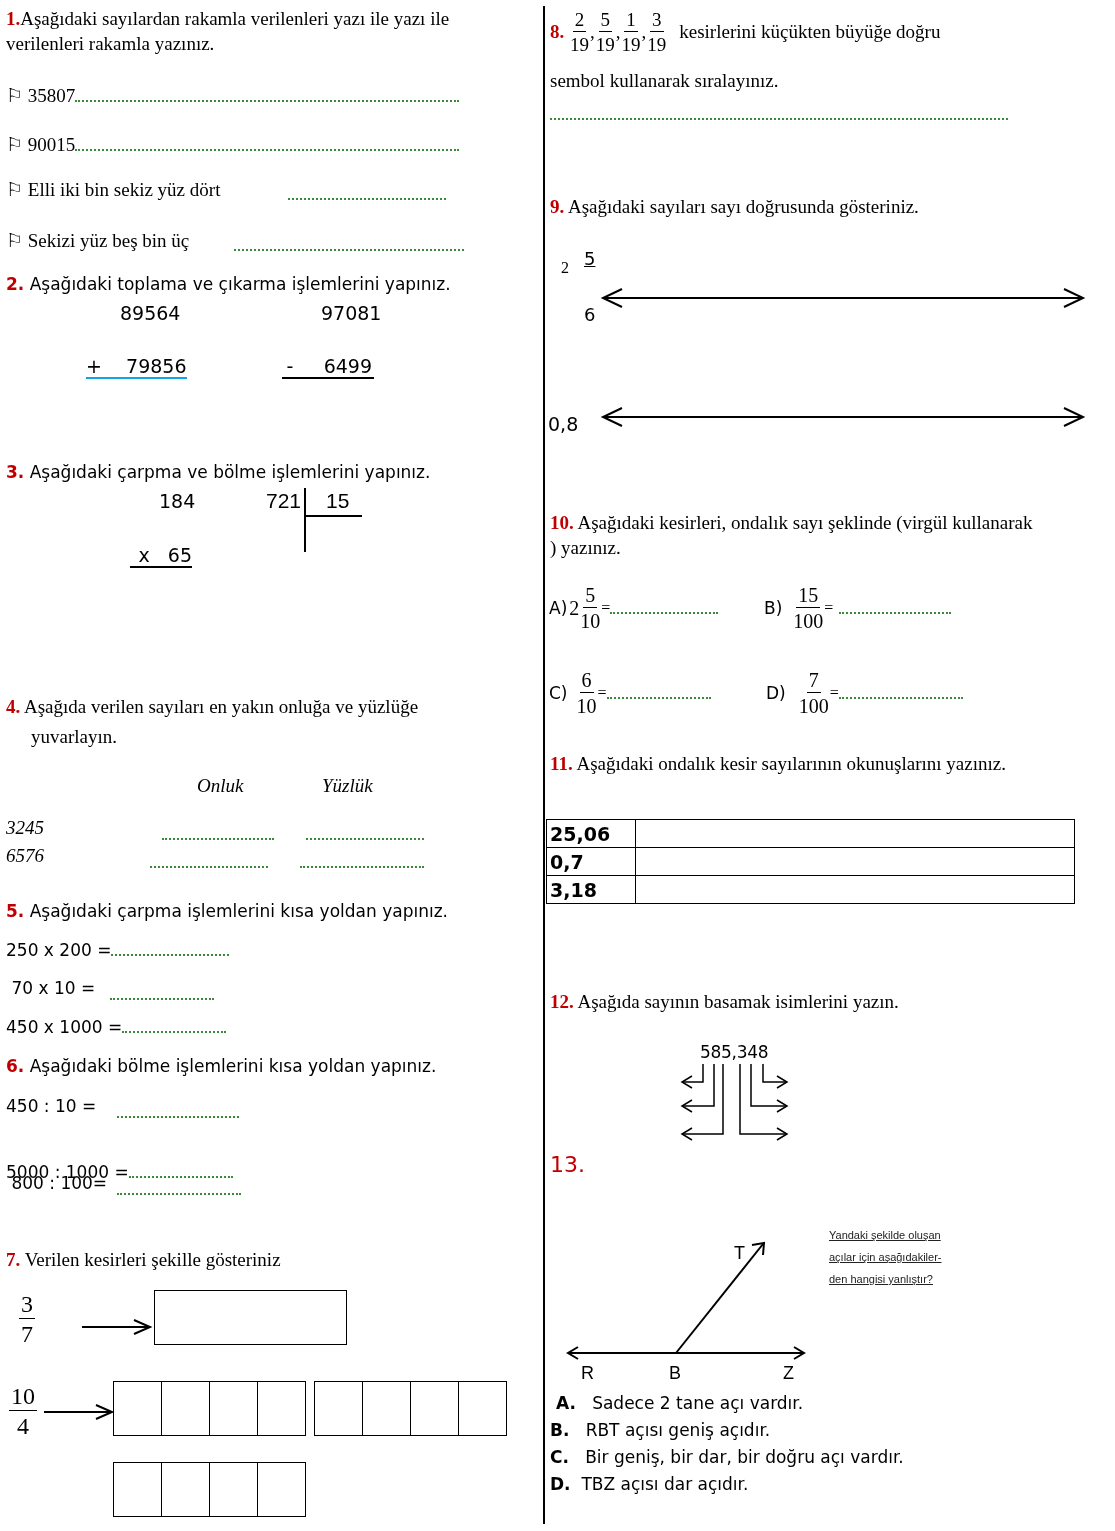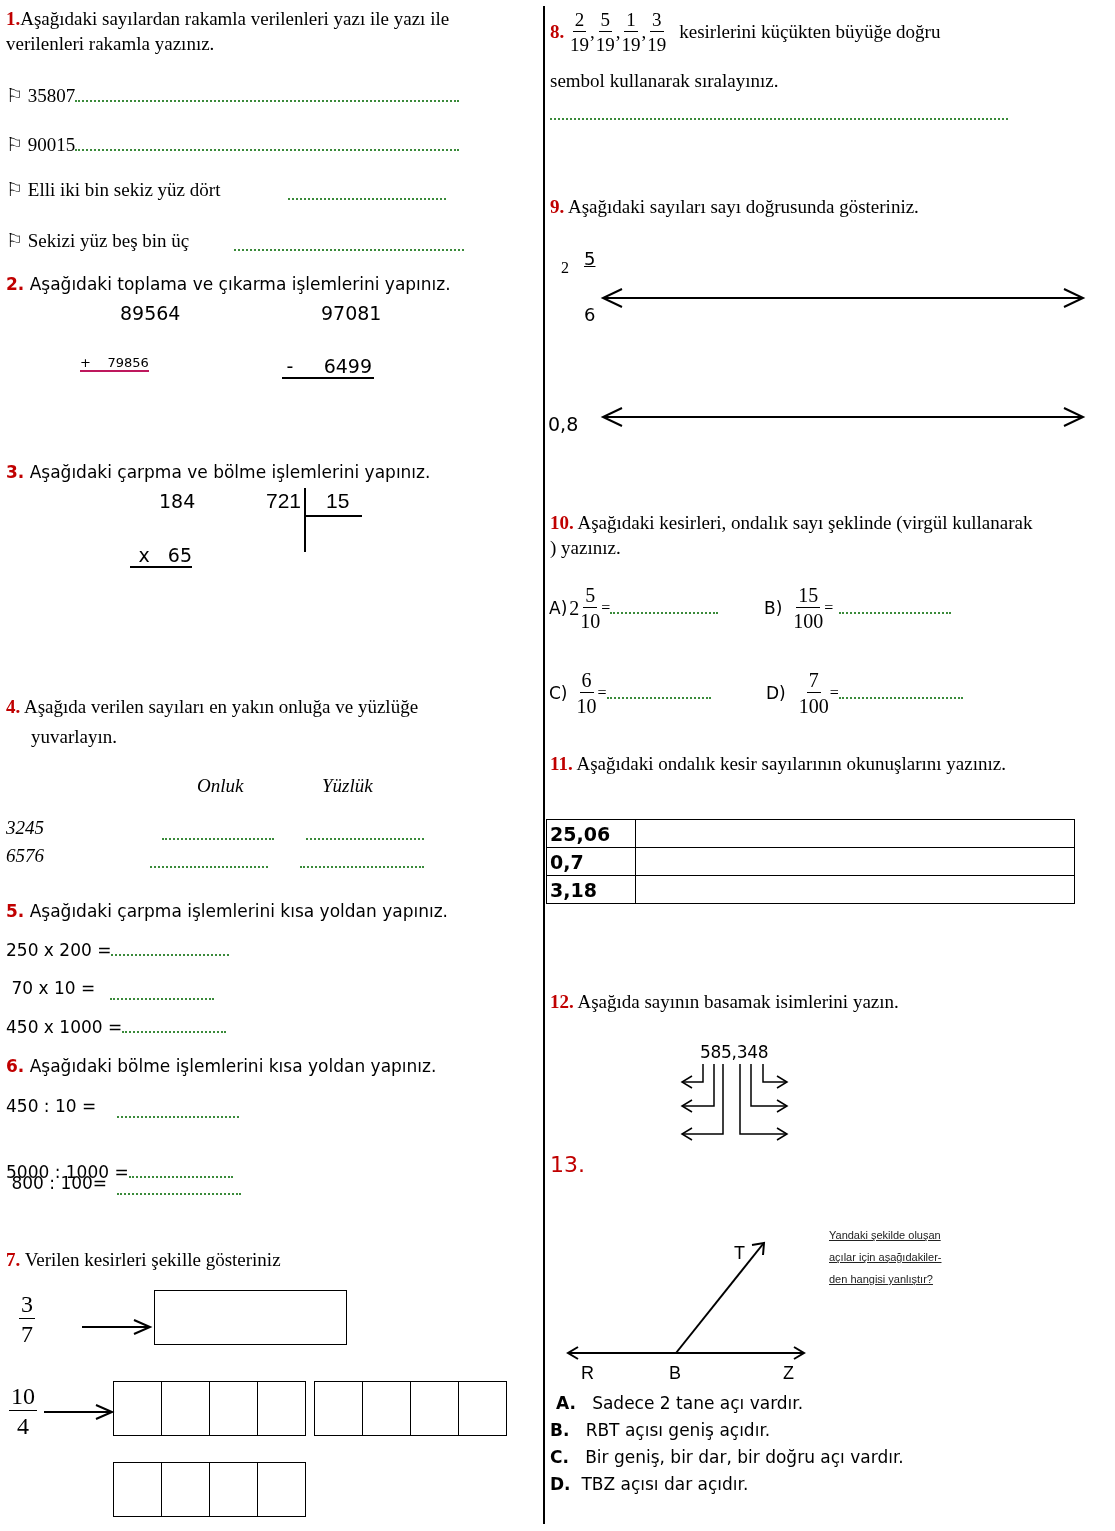--- a/index.html
+++ b/index.html
@@ -50,21 +50,21 @@
 <div class="abs serif qs" style="left:6px;top:229px;">
   <span>⚐</span>
   <span>Sekizi yüz beş bin üç</span>
 </div>
 <span class="dots abs" style="left:234px;top:239px;width:230px"></span>
 
 <div class="abs sans qsans" style="left:6px;top:274px;">
   <span class="num">2.</span> <span>Aşağıdaki toplama ve çıkarma işlemlerini yapınız.</span>
 </div>
 <div class="abs sans" style="left:120px;top:302px;font-size:19px;">89564</div>
-<div class="abs sans" style="left:80px;top:355px;font-size:13px;border-bottom:2px solid #be185d;white-space:pre;">+    79856</div>
+<div class="abs sans" style="left:86px;top:355px;font-size:19px;border-bottom:2px solid #0ea5e9;white-space:pre;">+    79856</div>
 <div class="abs sans" style="left:321px;top:302px;font-size:19px;">97081</div>
 <div class="abs sans" style="left:282px;top:355px;font-size:19px;border-bottom:2px solid #000;white-space:pre;width:90px;text-align:right;padding-right:2px;">-     6499</div>
 
 <div class="abs sans qsans" style="left:6px;top:462px;">
   <span class="num">3.</span> <span>Aşağıdaki çarpma ve bölme işlemlerini yapınız.</span>
 </div>
 <div class="abs sans" style="left:159px;top:490px;font-size:19px;">184</div>
 <div class="abs sans" style="left:130px;top:544px;font-size:19px;width:62px;border-bottom:2px solid #000;white-space:pre;text-align:right;">x   65</div>
 <div class="abs arial" style="left:266px;top:489px;font-size:21px;">721</div>
 <div class="abs arial" style="left:326px;top:489px;font-size:21px;">15</div>

